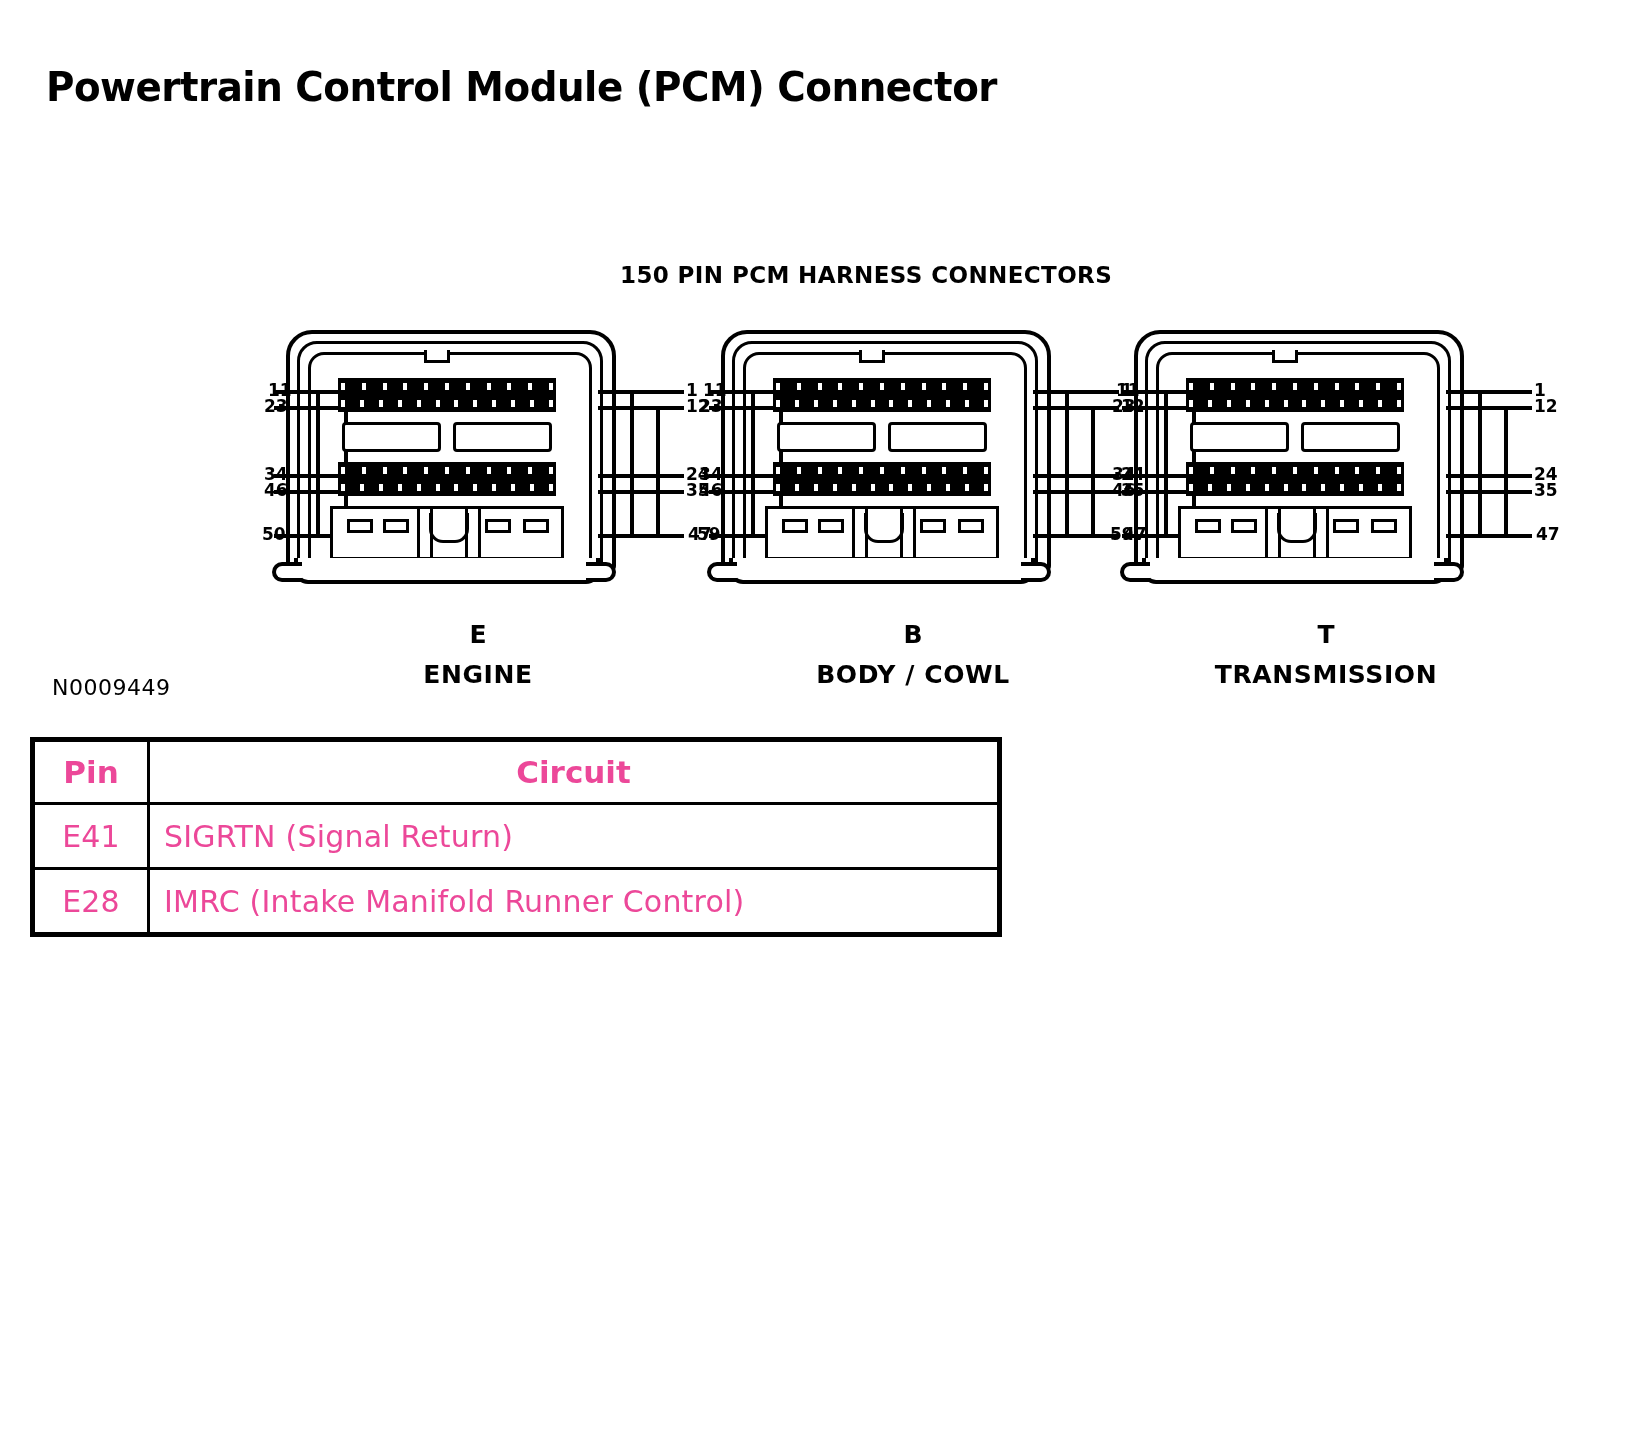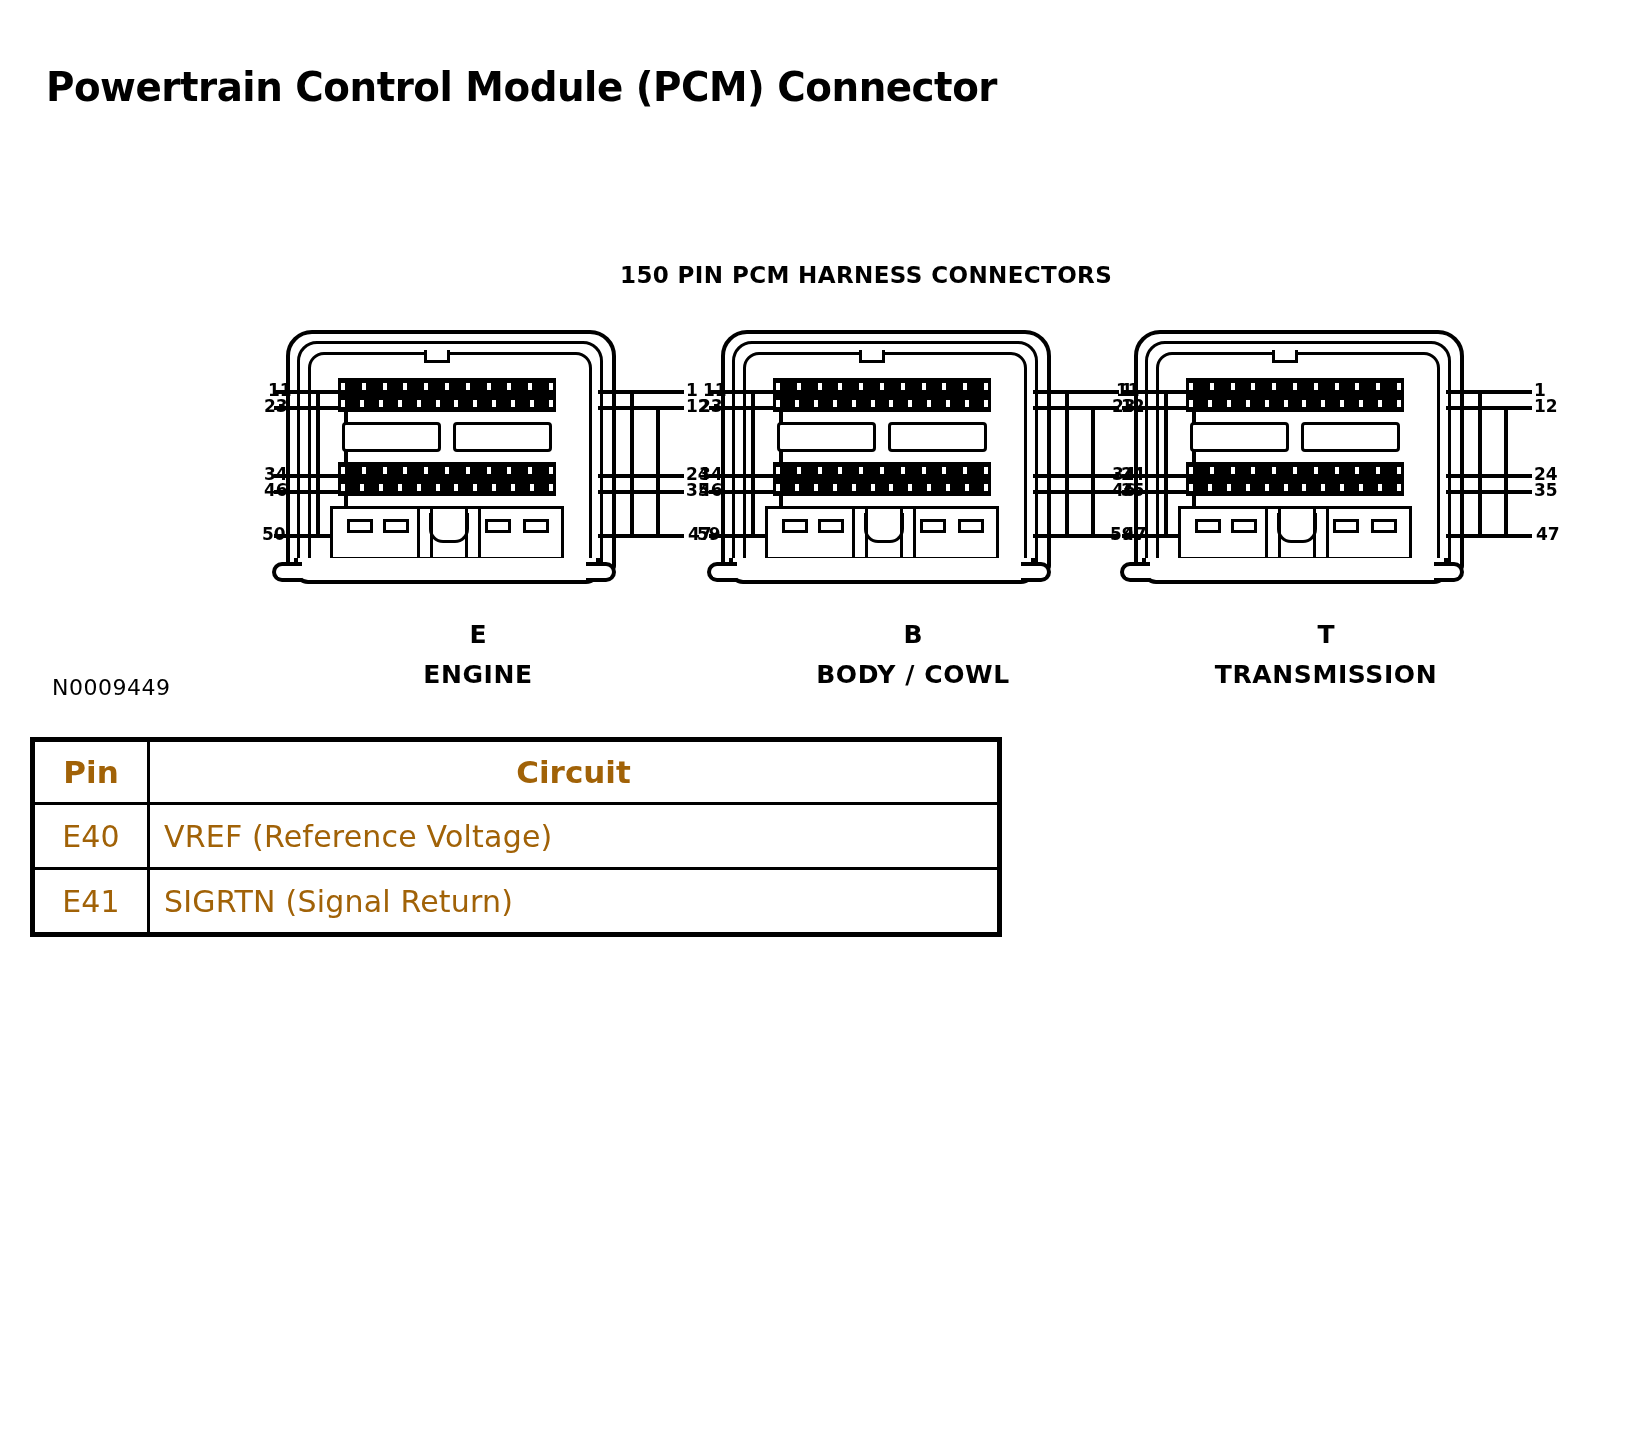--- a/index.html
+++ b/index.html
@@ -270,21 +270,21 @@
     width: 972px;
     border-collapse: collapse;
     border: 5px solid #000;
     background: #fff;
   }
   #pin-table th, #pin-table td {
     border: 3px solid #000;
     font-family: "DejaVu Sans", sans-serif;
     font-size: 30px;
     padding: 6px 10px;
-    color: #a16207;
+    color: #ec4899;
     background: #fff;
   }
   #pin-table th.pin-col, #pin-table td.pin-col {
     width: 92px;
     text-align: center;
     white-space: nowrap;
   }
   #pin-table th {
     font-weight: bold;
     font-size: 31px;
@@ -671,21 +671,21 @@
 
 <table id="pin-table">
   <thead>
     <tr>
       <th class="pin-col">Pin</th>
       <th class="circuit-col">Circuit</th>
     </tr>
   </thead>
   <tbody>
     <tr>
-      <td class="pin-col">E40</td>
-      <td class="circuit-col">VREF (Reference Voltage)</td>
-    </tr>
-    <tr>
       <td class="pin-col">E41</td>
       <td class="circuit-col">SIGRTN (Signal Return)</td>
     </tr>
+    <tr>
+      <td class="pin-col">E28</td>
+      <td class="circuit-col">IMRC (Intake Manifold Runner Control)</td>
+    </tr>
   </tbody>
 </table>
 
 </body></html>

